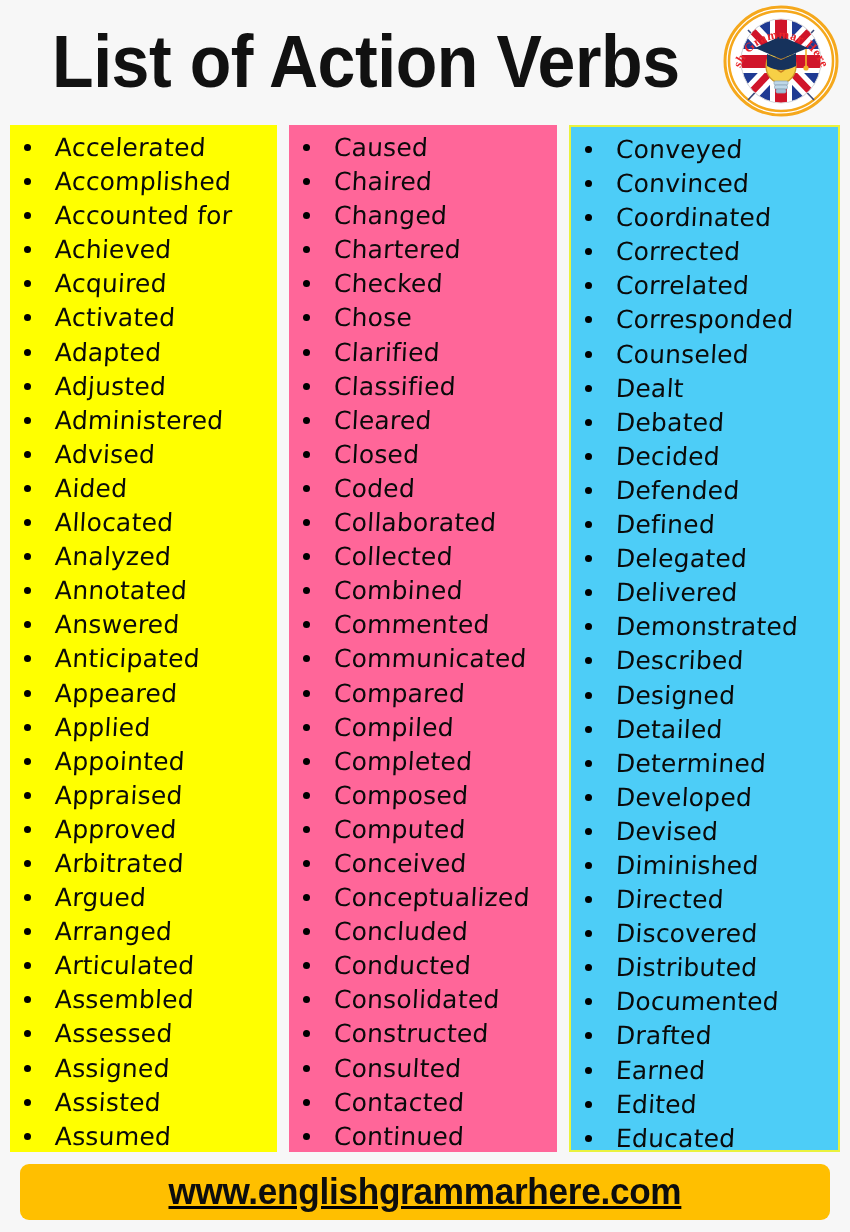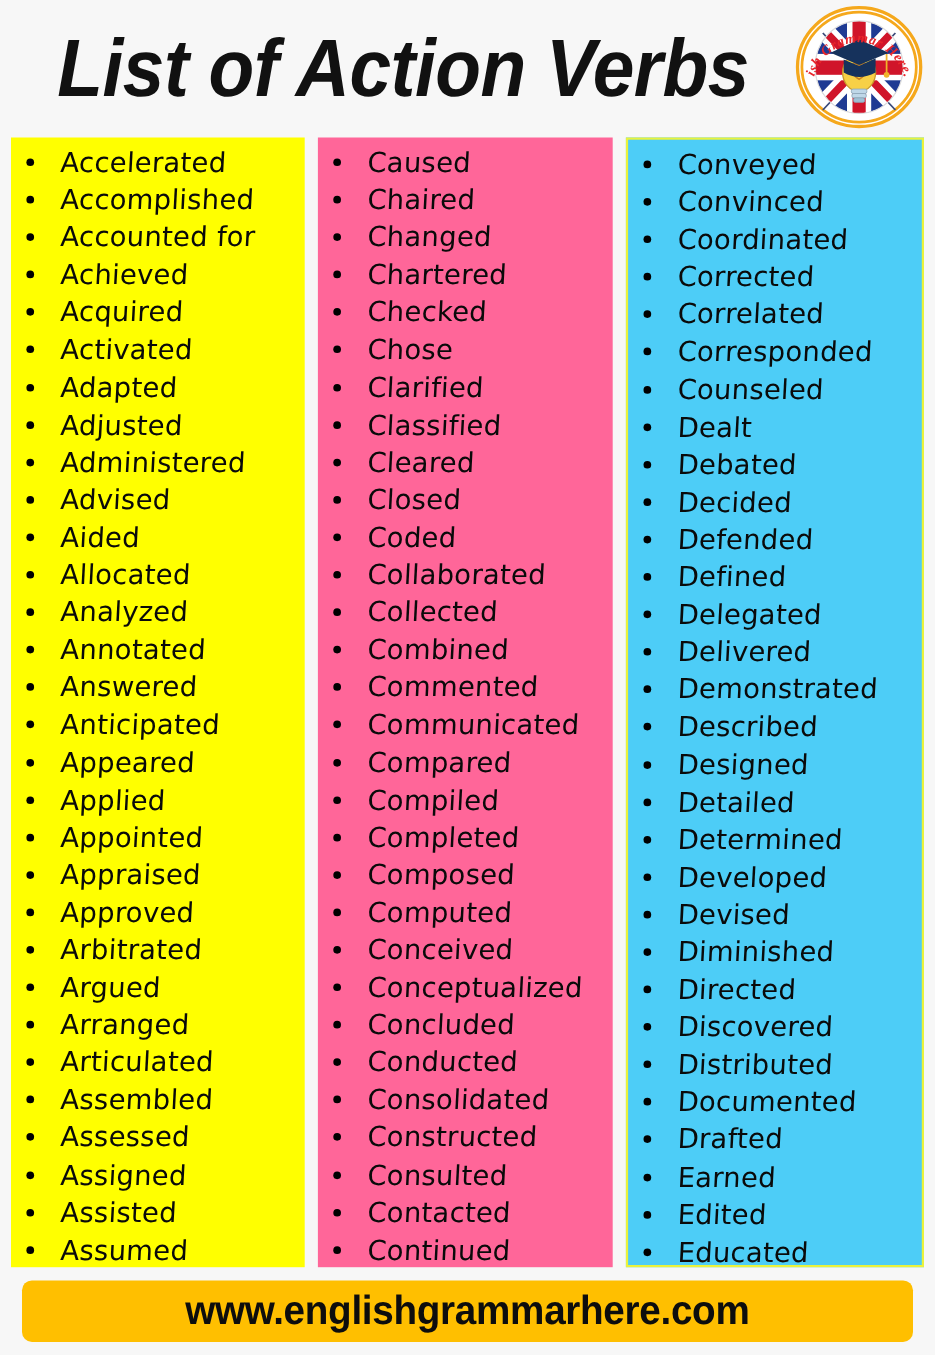--- a/index.html
+++ b/index.html
@@ -19,21 +19,20 @@
     height: 1232px;
     background: #f7f7f7;
   }
 
   
   .header {
     position: absolute;
     left: 0; top: 0;
     width: 850px;
     height: 122px;
-    font-style: italic;
   }
 
   .page-title {
     position: absolute;
     left: 52px;
     top: 22px;
     font-family: "Liberation Sans Narrow", "Liberation Sans", sans-serif;
     font-weight: bold;
     font-size: 74px;
     line-height: 80px;
@@ -108,20 +107,21 @@
     position: absolute;
     left: 20px;
     bottom: 12px;
     width: 810px;
     height: 56px;
     background: #ffbf00;
     border-radius: 9px;
     display: flex;
     align-items: center;
     justify-content: center;
+    text-decoration: underline;
   }
 
   .footer-url {
     font-family: "Liberation Sans Narrow", "Liberation Sans", sans-serif;
     font-weight: bold;
     font-size: 37px;
     letter-spacing: -0.3px;
     color: #0d0d0d;
     transform: scaleX(0.95);
     white-space: nowrap;

